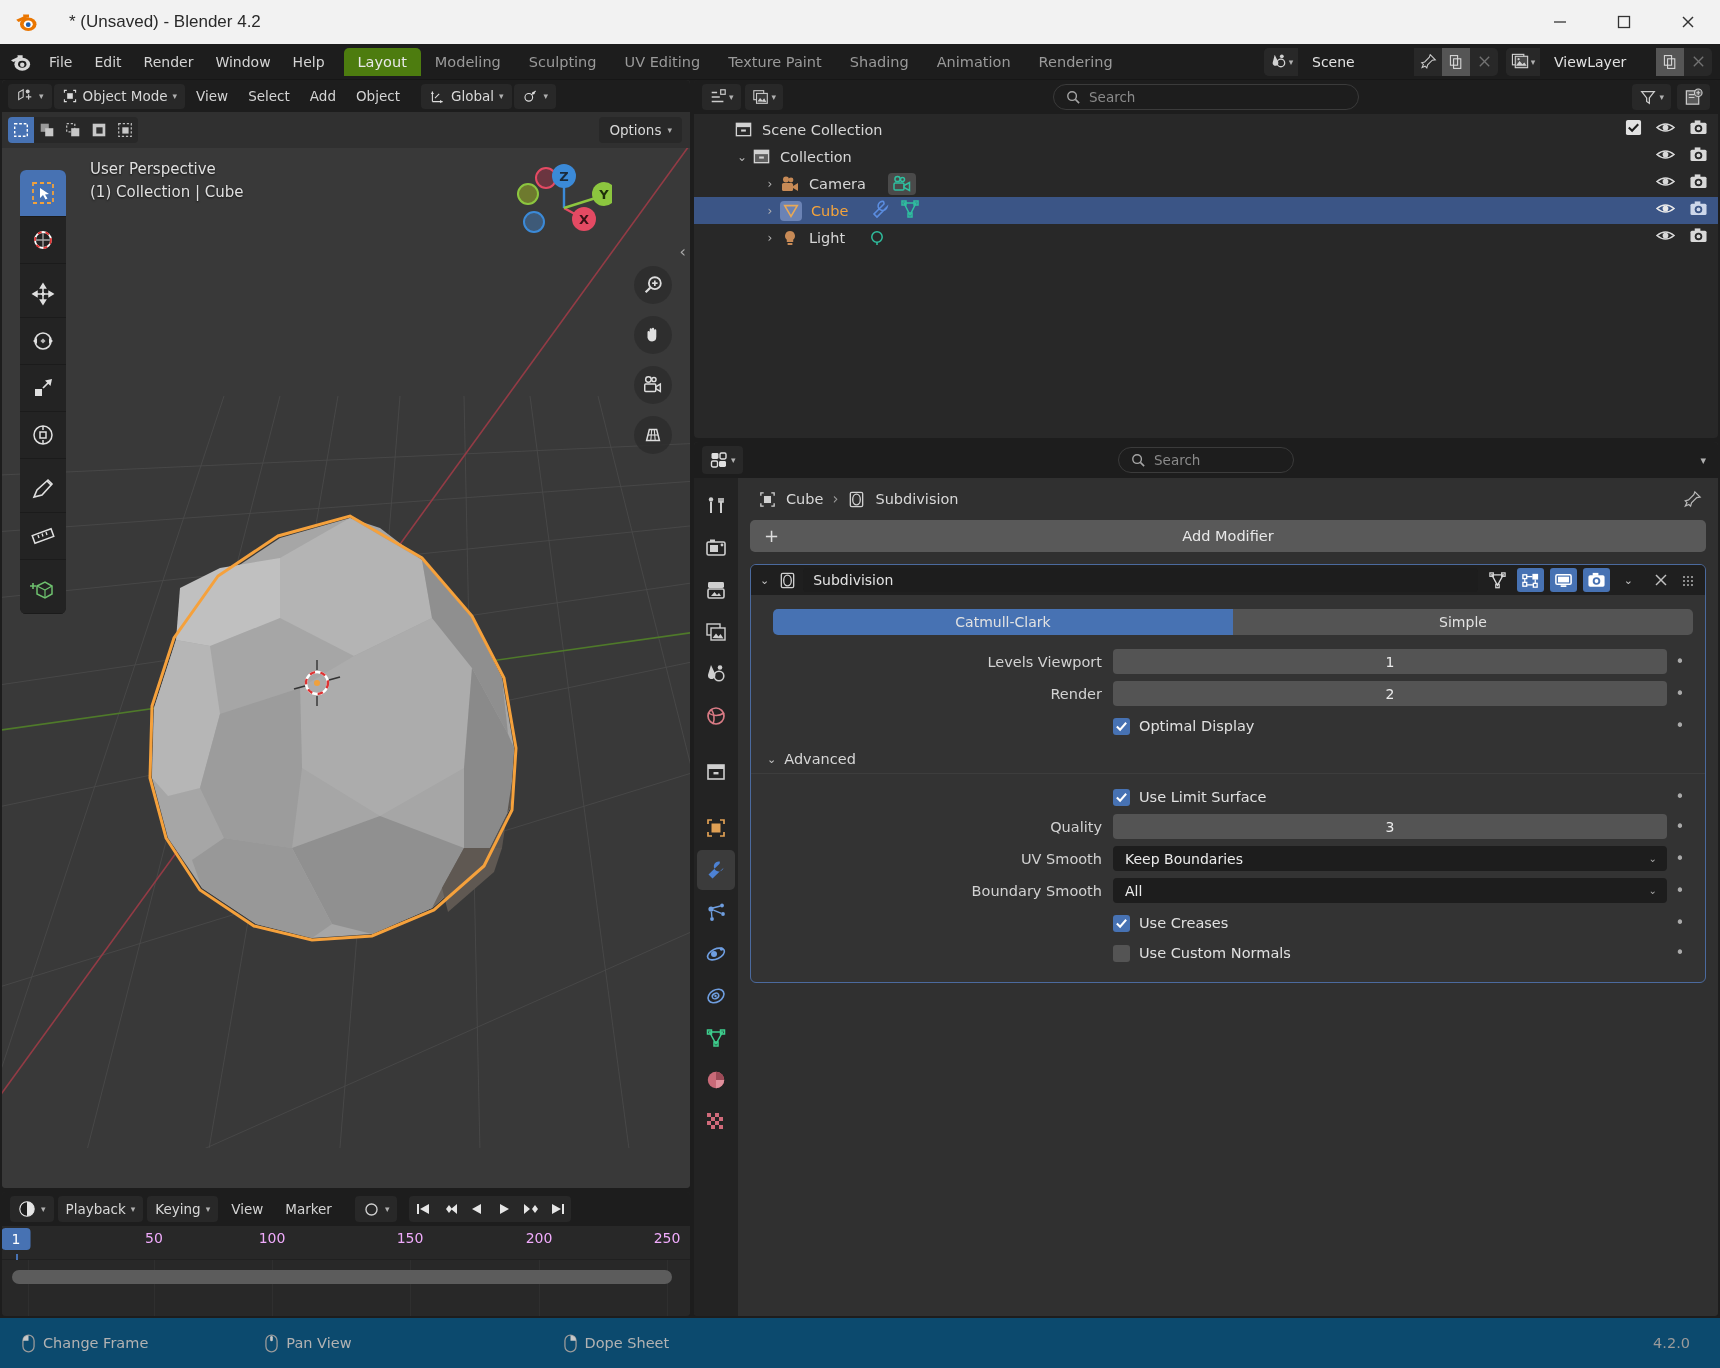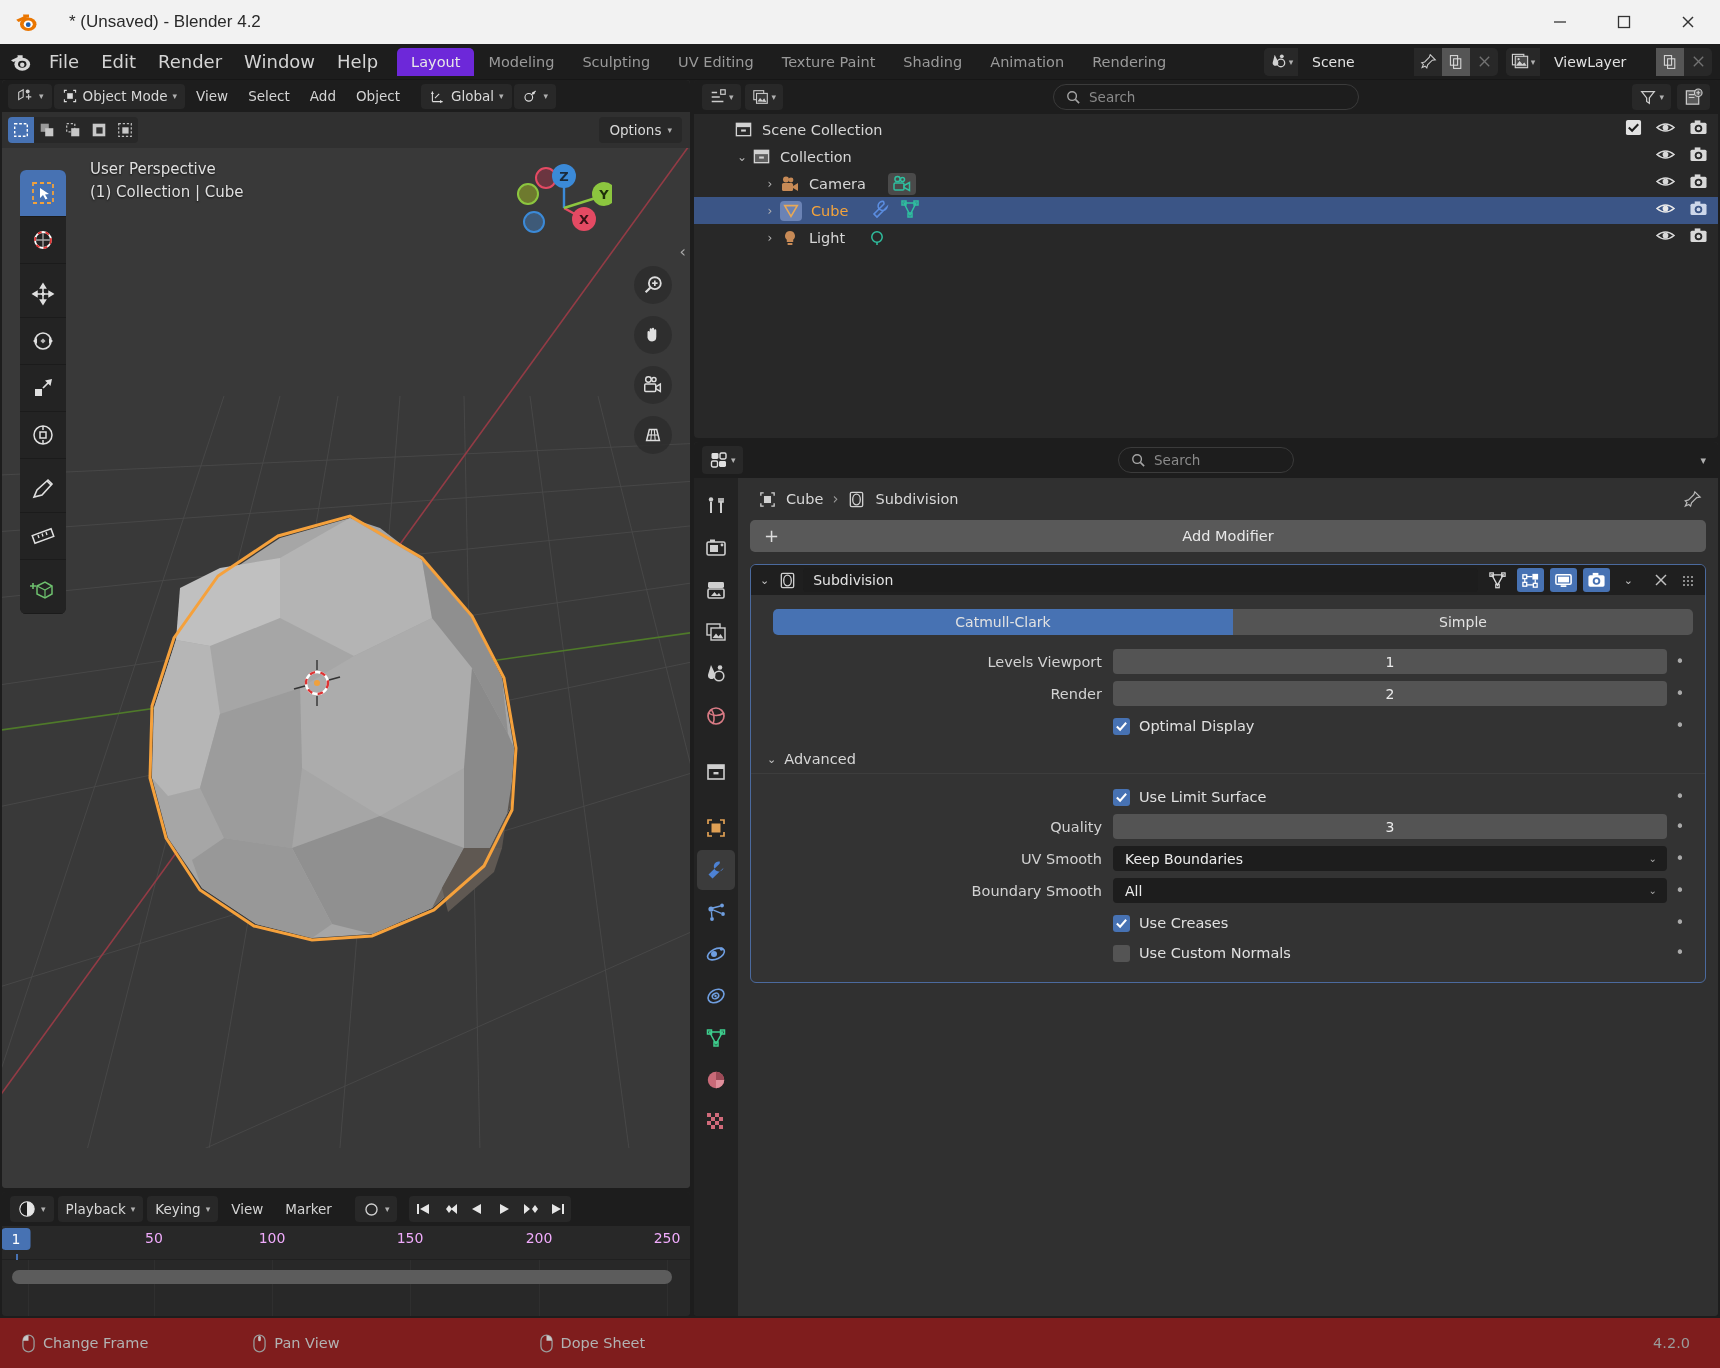--- a/index.html
+++ b/index.html
@@ -32,30 +32,30 @@
   #topbar {
     height: 36px; width: 100%;
     background: #1d1d1d;
     display: flex; align-items: center;
     gap: 0; padding-left: 8px;
     border-bottom: 1px solid #161616;
     position: relative;
   }
   .blender-logo-sm { width: 24px; height: 24px; margin-right: 6px; }
   .menu-item {
-    font-size: 18px; color: #d4d4d4; padding: 4px 11px;
+    font-size: 14px; color: #d4d4d4; padding: 4px 11px;
     border-radius: 4px; white-space: nowrap;
   }
   #workspace-tabs { display: flex; align-items: center; margin-left: 8px; height: 36px; }
   .ws-tab {
     font-size: 14.5px; color: #9a9a9a; padding: 0 14px;
     height: 28px; line-height: 28px; border-radius: 5px 5px 0 0;
     white-space: nowrap;
   }
-  .ws-tab.active { background: #6d28d9; color: #e8e8e8; }
+  .ws-tab.active { background: #4d7c0f; color: #e8e8e8; }
 
   #scene-block { position: absolute; right: 8px; display: flex; align-items: center; gap: 8px; }
   .id-block {
     display: flex; align-items: center; background: #282828;
     border-radius: 5px; height: 28px; overflow: hidden;
   }
   .id-icon-btn {
     background: #282828; width: 34px; height: 28px;
     display: flex; align-items: center; justify-content: center; gap: 1px;
   }
@@ -291,21 +291,21 @@
   .cb-label { font-size: 14.5px; color: #e0e0e0; }
   .cb-right { margin-left: auto; color: #aaa; font-size: 15px; width: 26px; text-align: center; }
 
   .section-hdr { display: flex; align-items: center; gap: 8px; margin: 10px 0 6px 4px; }
   .section-title { font-size: 14.5px; color: #d6d6d6; }
   .sec-divider { height: 1px; background: #3d3d3d; margin: 4px -12px 8px -12px; }
 
   
   #statusbar {
     position: absolute; left: 0; right: 0; bottom: 0; height: 50px;
-    background: #7f1d1d; display: flex; align-items: center; padding: 0 14px; gap: 0;
+    background: #0c4a6e; display: flex; align-items: center; padding: 0 14px; gap: 12px;
   }
   .status-item { display: flex; align-items: center; gap: 8px; color: #b2b2b2; font-size: 14.5px; }
   #status-version { margin-left: auto; color: #9a9a9a; font-size: 14.5px; padding-right: 16px; }
   .mouse-ico { width: 13px; height: 19px; }
 </style>
 </head>
 <body>
 
 <div id="titlebar">
   <div id="title-left">

